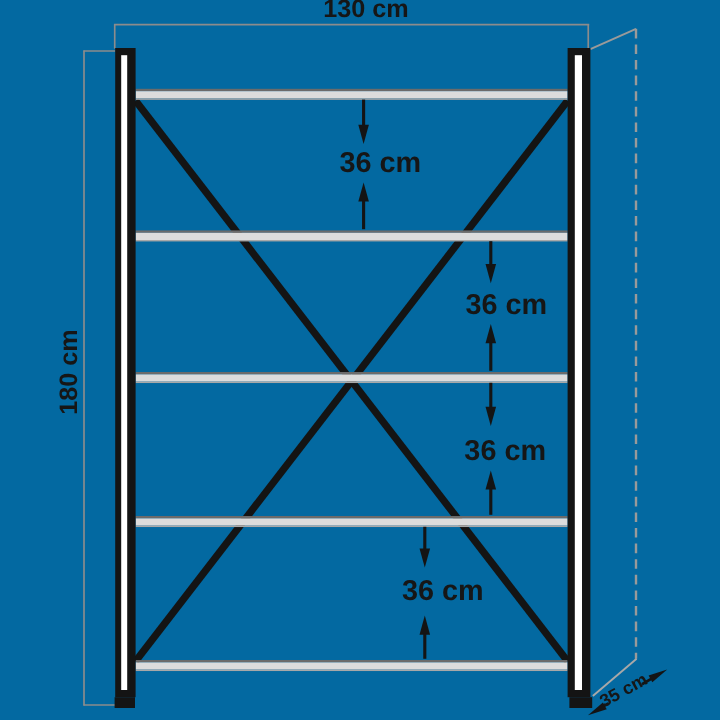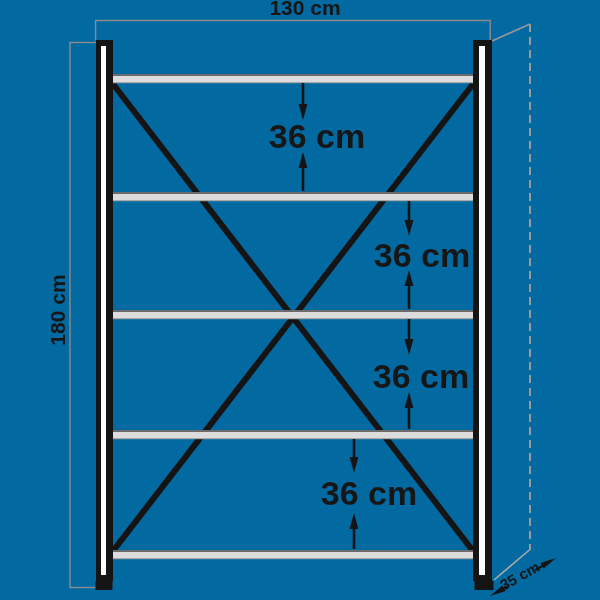--- a/index.html
+++ b/index.html
@@ -10,21 +10,21 @@
   .stage svg{position:absolute;left:0;top:0;}
   .dim-label{
     position:absolute;color:#161616;font-weight:bold;text-align:center;
     white-space:nowrap;background:transparent;
   }
   .label-width{left:245px;top:-4px;width:120px;font-size:21px;line-height:24px;}
   .label-height{
     left:13px;top:298px;width:90px;font-size:21px;line-height:24px;
     transform:rotate(-90deg);transform-origin:center center;
   }
-  .label-gap{width:100px;height:30px;line-height:30px;font-size:34px;}
+  .label-gap{width:100px;height:30px;line-height:30px;font-size:24px;}
   .label-gap-1{left:267px;top:121px;}
   .label-gap-2{left:372px;top:240px;}
   .label-gap-3{left:371px;top:361px;}
   .label-gap-4{left:319px;top:478px;}
   .label-depth{
     left:489px;top:567px;width:62px;font-size:15px;line-height:18px;
     transform:rotate(-29deg);transform-origin:center center;
   }
 </style>
 </head>

